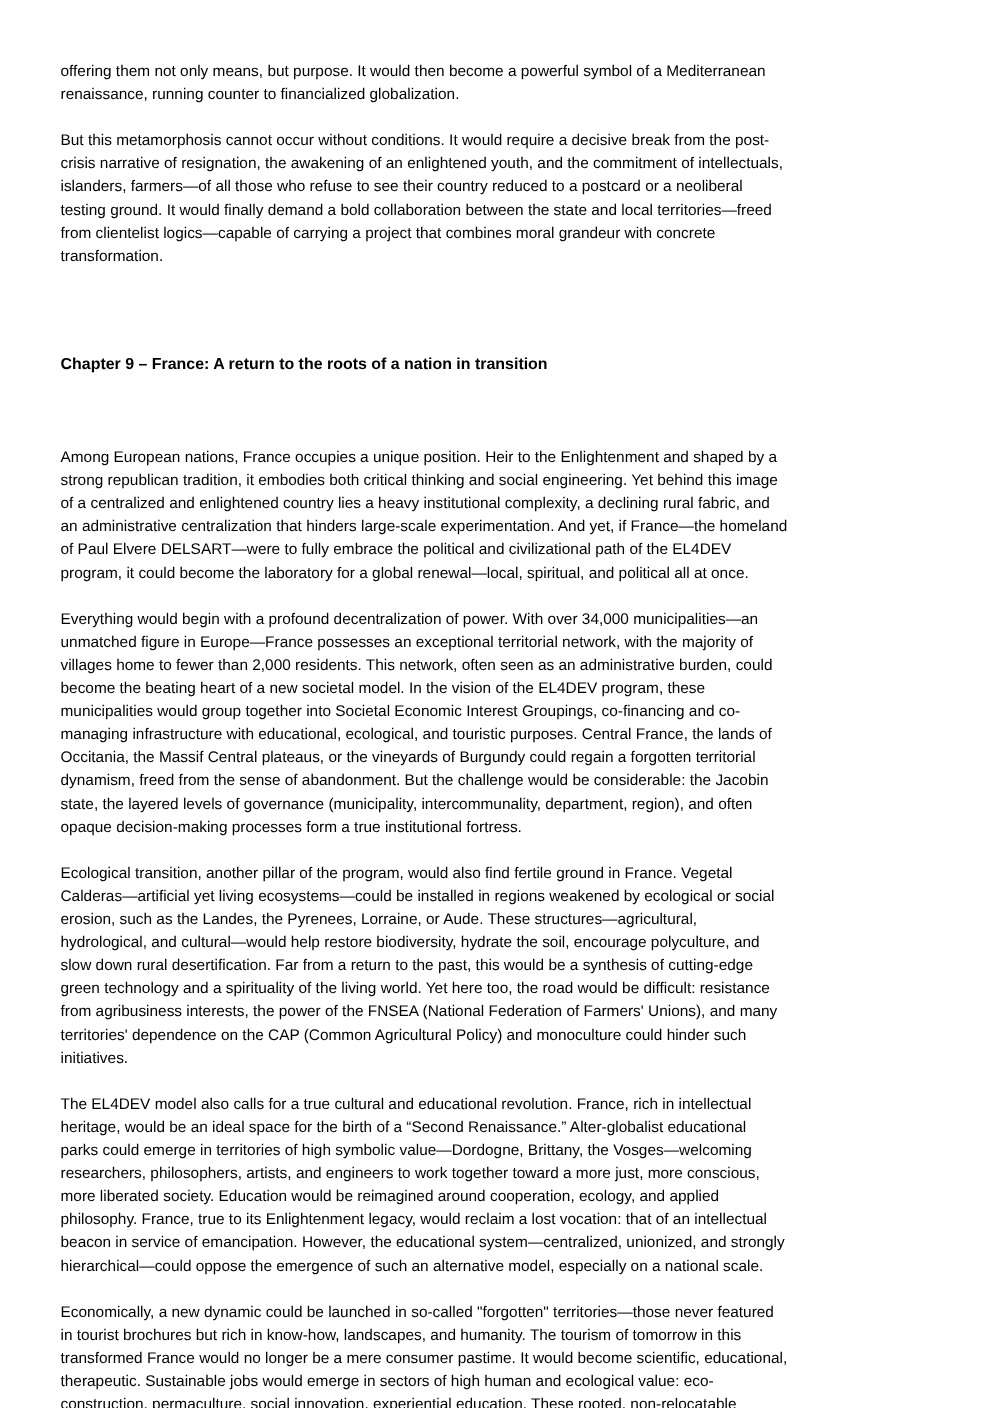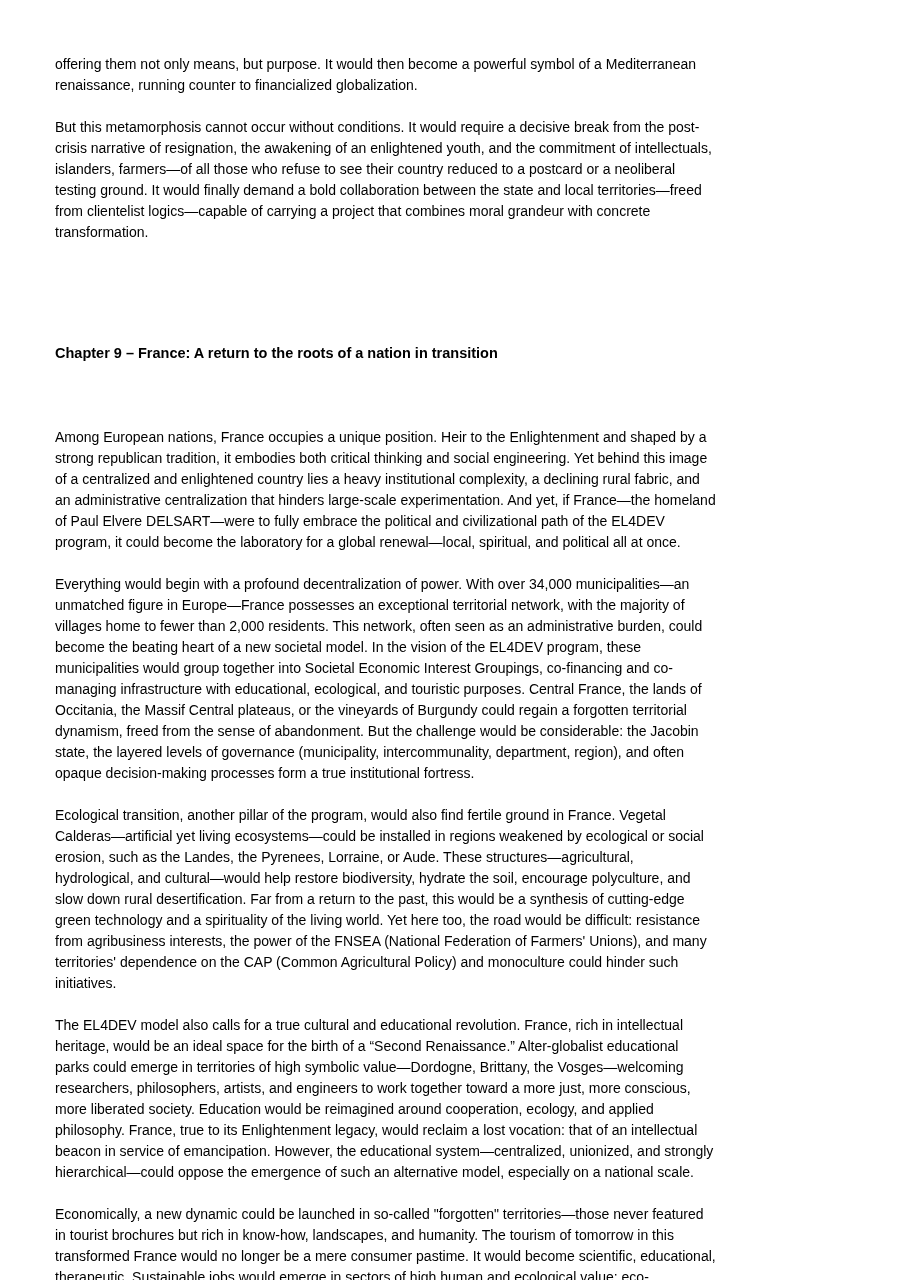--- a/index.html
+++ b/index.html
@@ -23,21 +23,21 @@
   }
   .para {
     margin: 0 0 21px 0;
     text-align: left;
     word-spacing: normal;
   }
   .chapter-heading {
     font-size: 14.5px;
     font-weight: bold;
     line-height: 21px;
-    margin: 100px 0 63px 0;
+    margin: 78px 0 63px 0;
   }
 </style>
 </head>
 <body>
 
 <div class="page">
   <p class="para">offering them not only means, but purpose. It would then become a powerful symbol of a Mediterranean renaissance, running counter to financialized globalization.</p>
   <p class="para">But this metamorphosis cannot occur without conditions. It would require a decisive break from the post-crisis narrative of resignation, the awakening of an enlightened youth, and the commitment of intellectuals, islanders, farmers—of all those who refuse to see their country reduced to a postcard or a neoliberal testing ground. It would finally demand a bold collaboration between the state and local territories—freed from clientelist logics—capable of carrying a project that combines moral grandeur with concrete transformation.</p>
 
   <h2 class="chapter-heading">Chapter 9 – France: A return to the roots of a nation in transition</h2>

